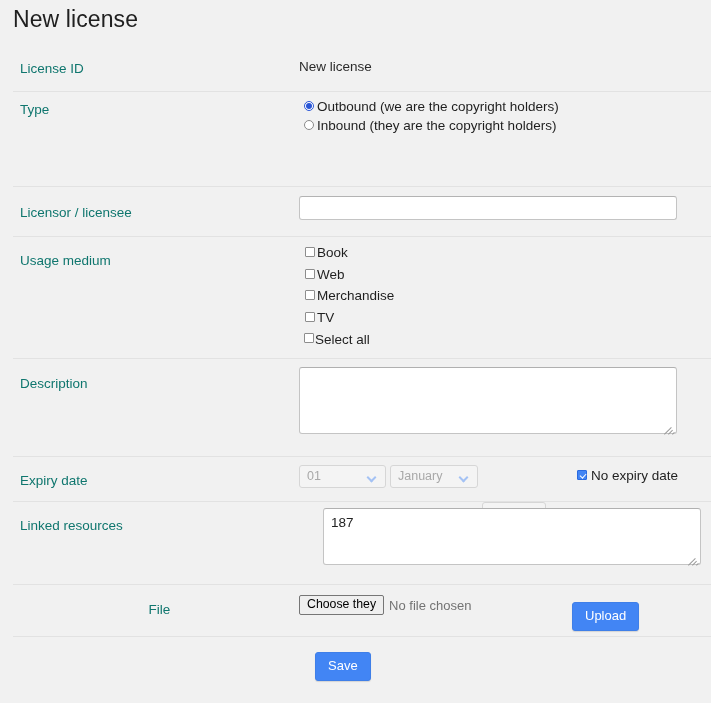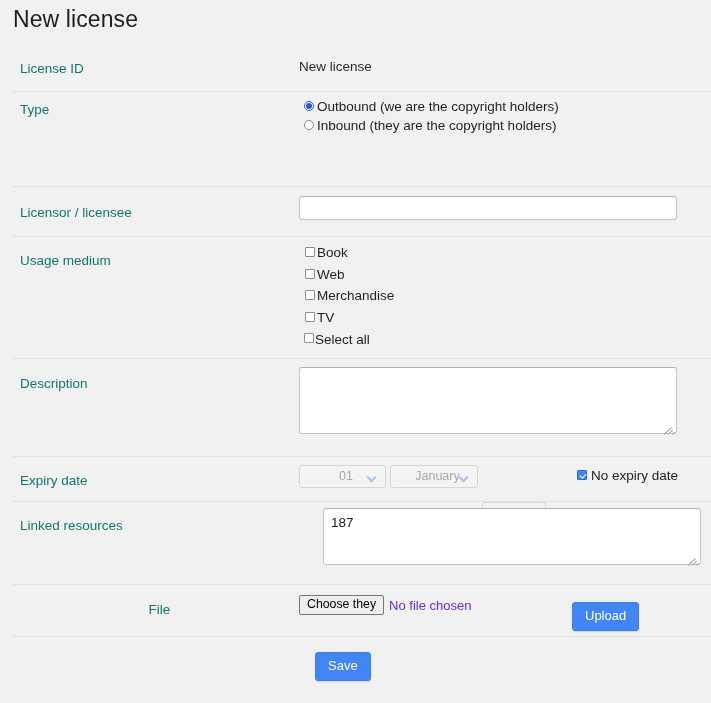--- a/index.html
+++ b/index.html
@@ -270,21 +270,20 @@
     height: 23px;
     box-sizing: border-box;
     border: 1px solid #d6d6d6;
     border-radius: 3px;
     background: #f4f4f4;
     color: #a8a8a8;
     font-size: 12.5px;
     line-height: 21px;
     padding-left: 7px;
     cursor: default;
-    text-align: center;
   }
   .select .chev {
     position: absolute;
     right: 9px;
     top: 8px;
     width: 8px;
     height: 8px;
   }
   .select .chev::before {
     content: "";
@@ -315,21 +314,21 @@
     border-radius: 2px;
     font-family: "Liberation Sans", sans-serif;
     font-size: 12.3px;
     color: #000000;
     padding: 1px 7px 2px 7px;
     line-height: 15px;
     cursor: default;
   }
   .file-status {
     font-size: 13px;
-    color: #6d28d9;
+    color: #737373;
   }
 
   
   .btn-blue {
     display: inline-block;
     background: #4285f4;
     border: 1px solid #3f7fe8;
     border-radius: 3px;
     color: #ffffff;
     font-family: "Liberation Sans", sans-serif;

